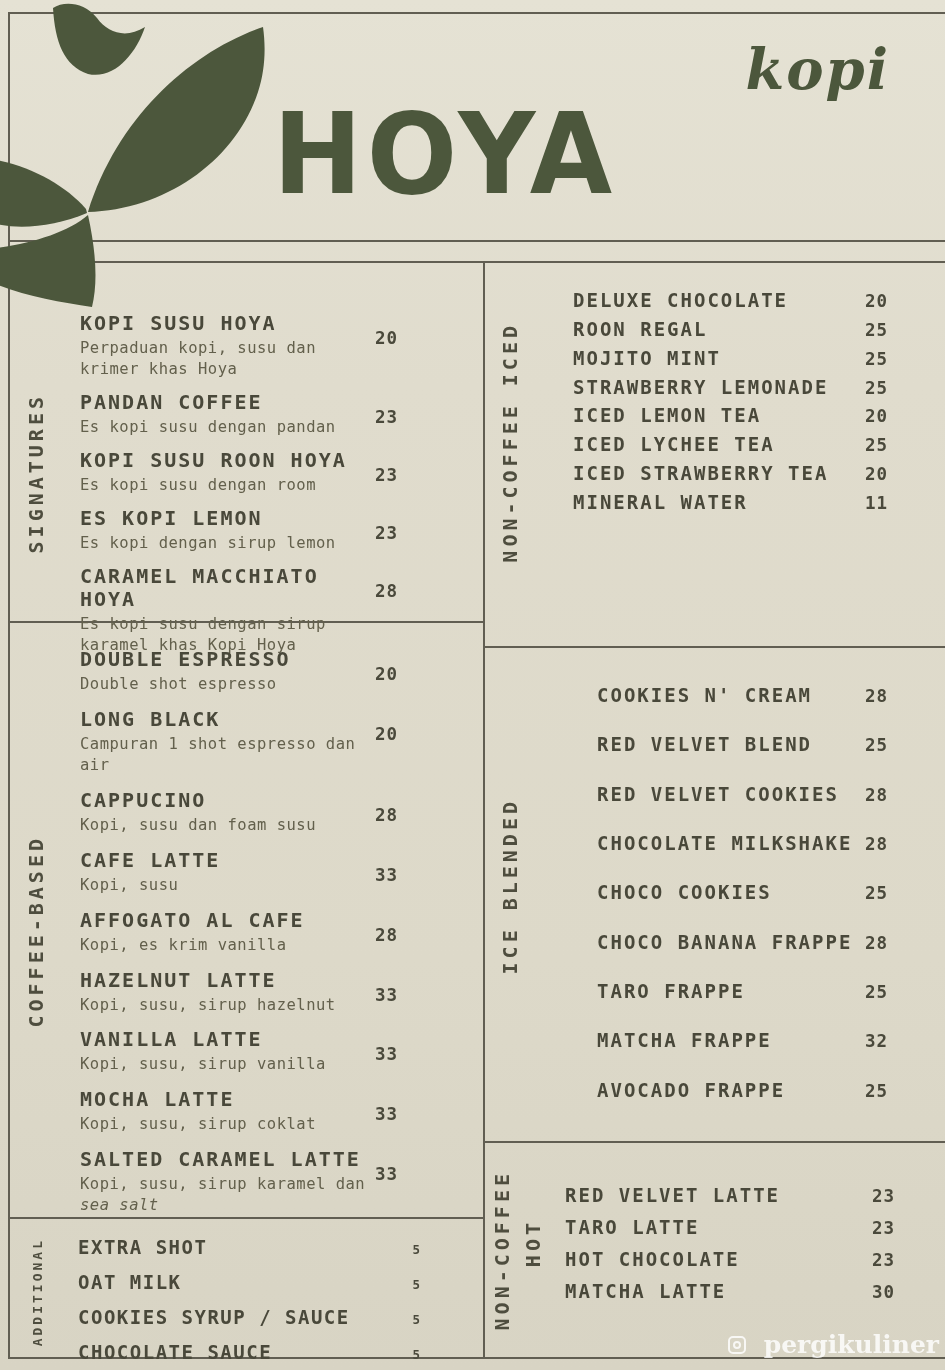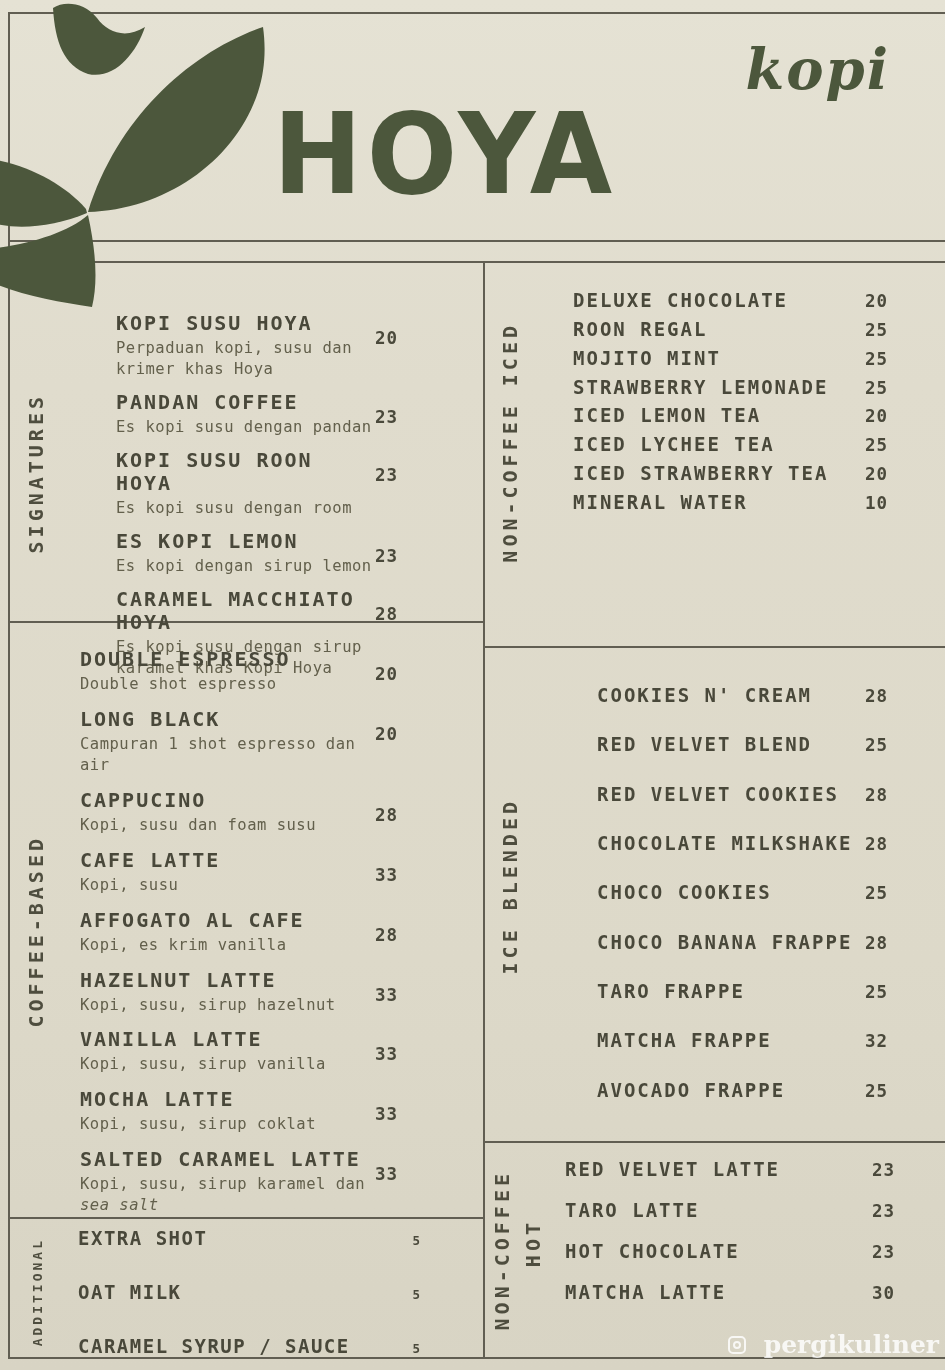--- a/index.html
+++ b/index.html
@@ -48,24 +48,24 @@
   }
   .item.detailed .item-price{margin-top:16px;}
   .item.simple{justify-content:space-between;align-items:baseline;}
   .item.simple .item-name{font-size:19px;}
   .item.simple .item-price{width:auto;}
   .sec-additional-items .item-name{font-size:13px;letter-spacing:1.5px;}
   .sec-additional-items .item-price{font-size:12.5px;}
   
   .sig-items{padding:49px 60px 0 70px;gap:11px;}
   .cof-items{padding:25px 60px 0 70px;gap:13px;}
-  .add-items{padding:9px 62px 0 68px;gap:32px;}
+  .add-items{padding:18px 62px 0 68px;gap:13px;}
   .iced-items{padding:27px 57px 6px 88px;gap:7px;}
   .blend-items{padding:37px 57px 0 88px;gap:27.5px;}
-  .hot-items{padding:16px 50px 0 80px;gap:19px;}
+  .hot-items{padding:42px 50px 0 80px;gap:10px;}
   
   .watermark{
     position:absolute;right:6px;top:1330px;display:flex;align-items:center;gap:18px;
     z-index:8;
   }
   .wm-icon{width:18px;height:18px;border:2px solid rgba(255,255,255,0.82);border-radius:5px;
     box-sizing:border-box;position:relative;}
   .wm-icon::after{content:"";position:absolute;left:3px;top:3px;width:8px;height:8px;
     border-radius:50%;border:2px solid rgba(255,255,255,0.82);box-sizing:border-box;}
   .wm-text{
@@ -101,21 +101,21 @@
   <div class="brand-name">HOYA</div>
 
   <div class="v-label" style="left:24px;top:393px;">SIGNATURES</div>
   <div class="v-label" style="left:24px;top:835px;">COFFEE-BASED</div>
   <div class="v-label small" style="left:30px;top:1238px;">ADDITIONAL</div>
   <div class="v-label" style="left:498px;top:322px;">NON-COFFEE ICED</div>
   <div class="v-label" style="left:498px;top:798px;">ICE BLENDED</div>
   <div class="v-label" style="left:490px;top:1170px;">NON-COFFEE</div>
   <div class="v-label" style="left:521px;top:1219px;">HOT</div>
 
-  <section class="menu-section" style="left:10px;top:263px;width:473px;height:358px;padding-left:36px;">
+  <section class="menu-section" style="left:10px;top:263px;width:473px;height:358px;">
     <div class="items sig-items">
         <div class="item detailed">
           <div class="item-text">
             <div class="item-name">KOPI SUSU HOYA</div>
             <div class="item-desc">Perpaduan kopi, susu dan krimer khas Hoya</div>
           </div>
           <div class="item-price">20</div>
         </div>
         <div class="item detailed">
           <div class="item-text">
@@ -218,21 +218,21 @@
     <div class="items add-items sec-additional-items">
         <div class="item simple">
           <div class="item-name">EXTRA SHOT</div>
           <div class="item-price">5</div>
         </div>
         <div class="item simple">
           <div class="item-name">OAT MILK</div>
           <div class="item-price">5</div>
         </div>
         <div class="item simple">
-          <div class="item-name">CARAMEL SYRUP / SAUCE</div>
+          <div class="item-name">COOKIES SYRUP / SAUCE</div>
           <div class="item-price">5</div>
         </div>
         <div class="item simple">
           <div class="item-name">CHOCOLATE SAUCE</div>
           <div class="item-price">5</div>
         </div>
       </div>
   </section>
   <section class="menu-section" style="left:485px;top:263px;width:460px;height:383px;">
     <div class="items iced-items">
@@ -259,21 +259,21 @@
         <div class="item simple">
           <div class="item-name">ICED LYCHEE TEA</div>
           <div class="item-price">25</div>
         </div>
         <div class="item simple">
           <div class="item-name">ICED STRAWBERRY TEA</div>
           <div class="item-price">20</div>
         </div>
         <div class="item simple">
           <div class="item-name">MINERAL WATER</div>
-          <div class="item-price">10</div>
+          <div class="item-price">11</div>
         </div>
       </div>
   </section>
   <section class="menu-section" style="left:485px;top:648px;width:460px;height:493px;padding-left:24px;">
     <div class="items blend-items">
         <div class="item simple">
           <div class="item-name">COOKIES N' CREAM</div>
           <div class="item-price">28</div>
         </div>
         <div class="item simple">

